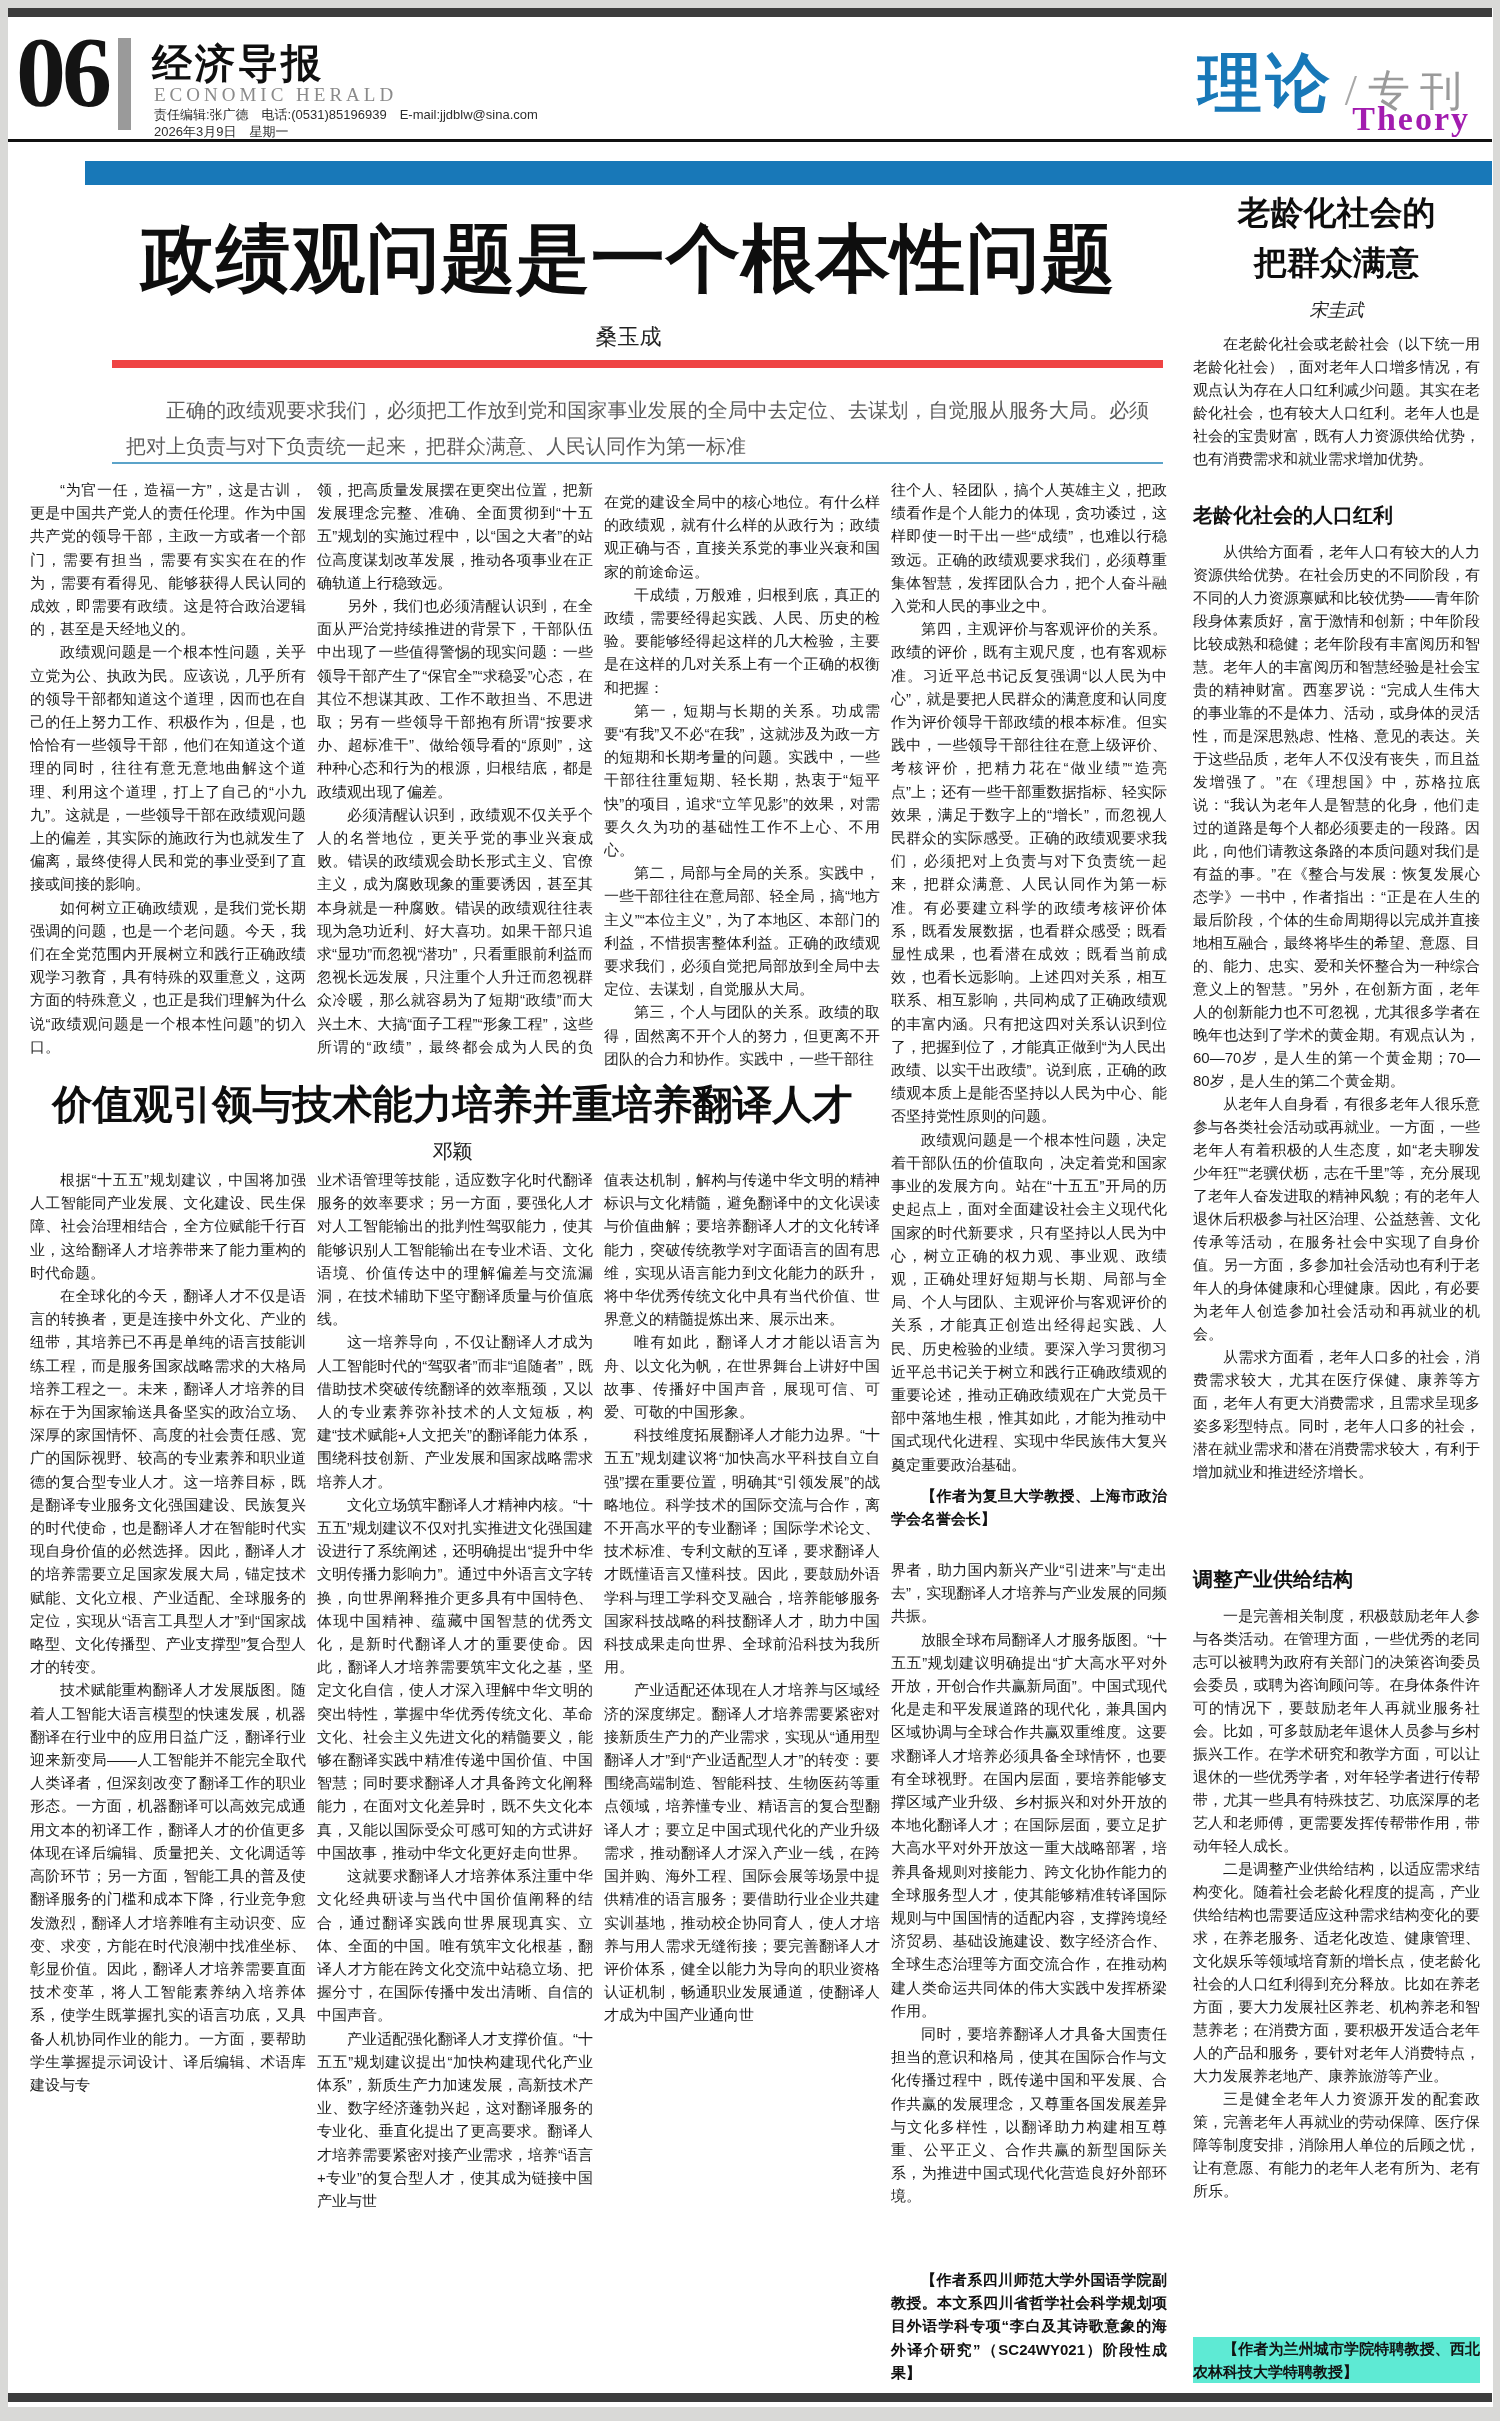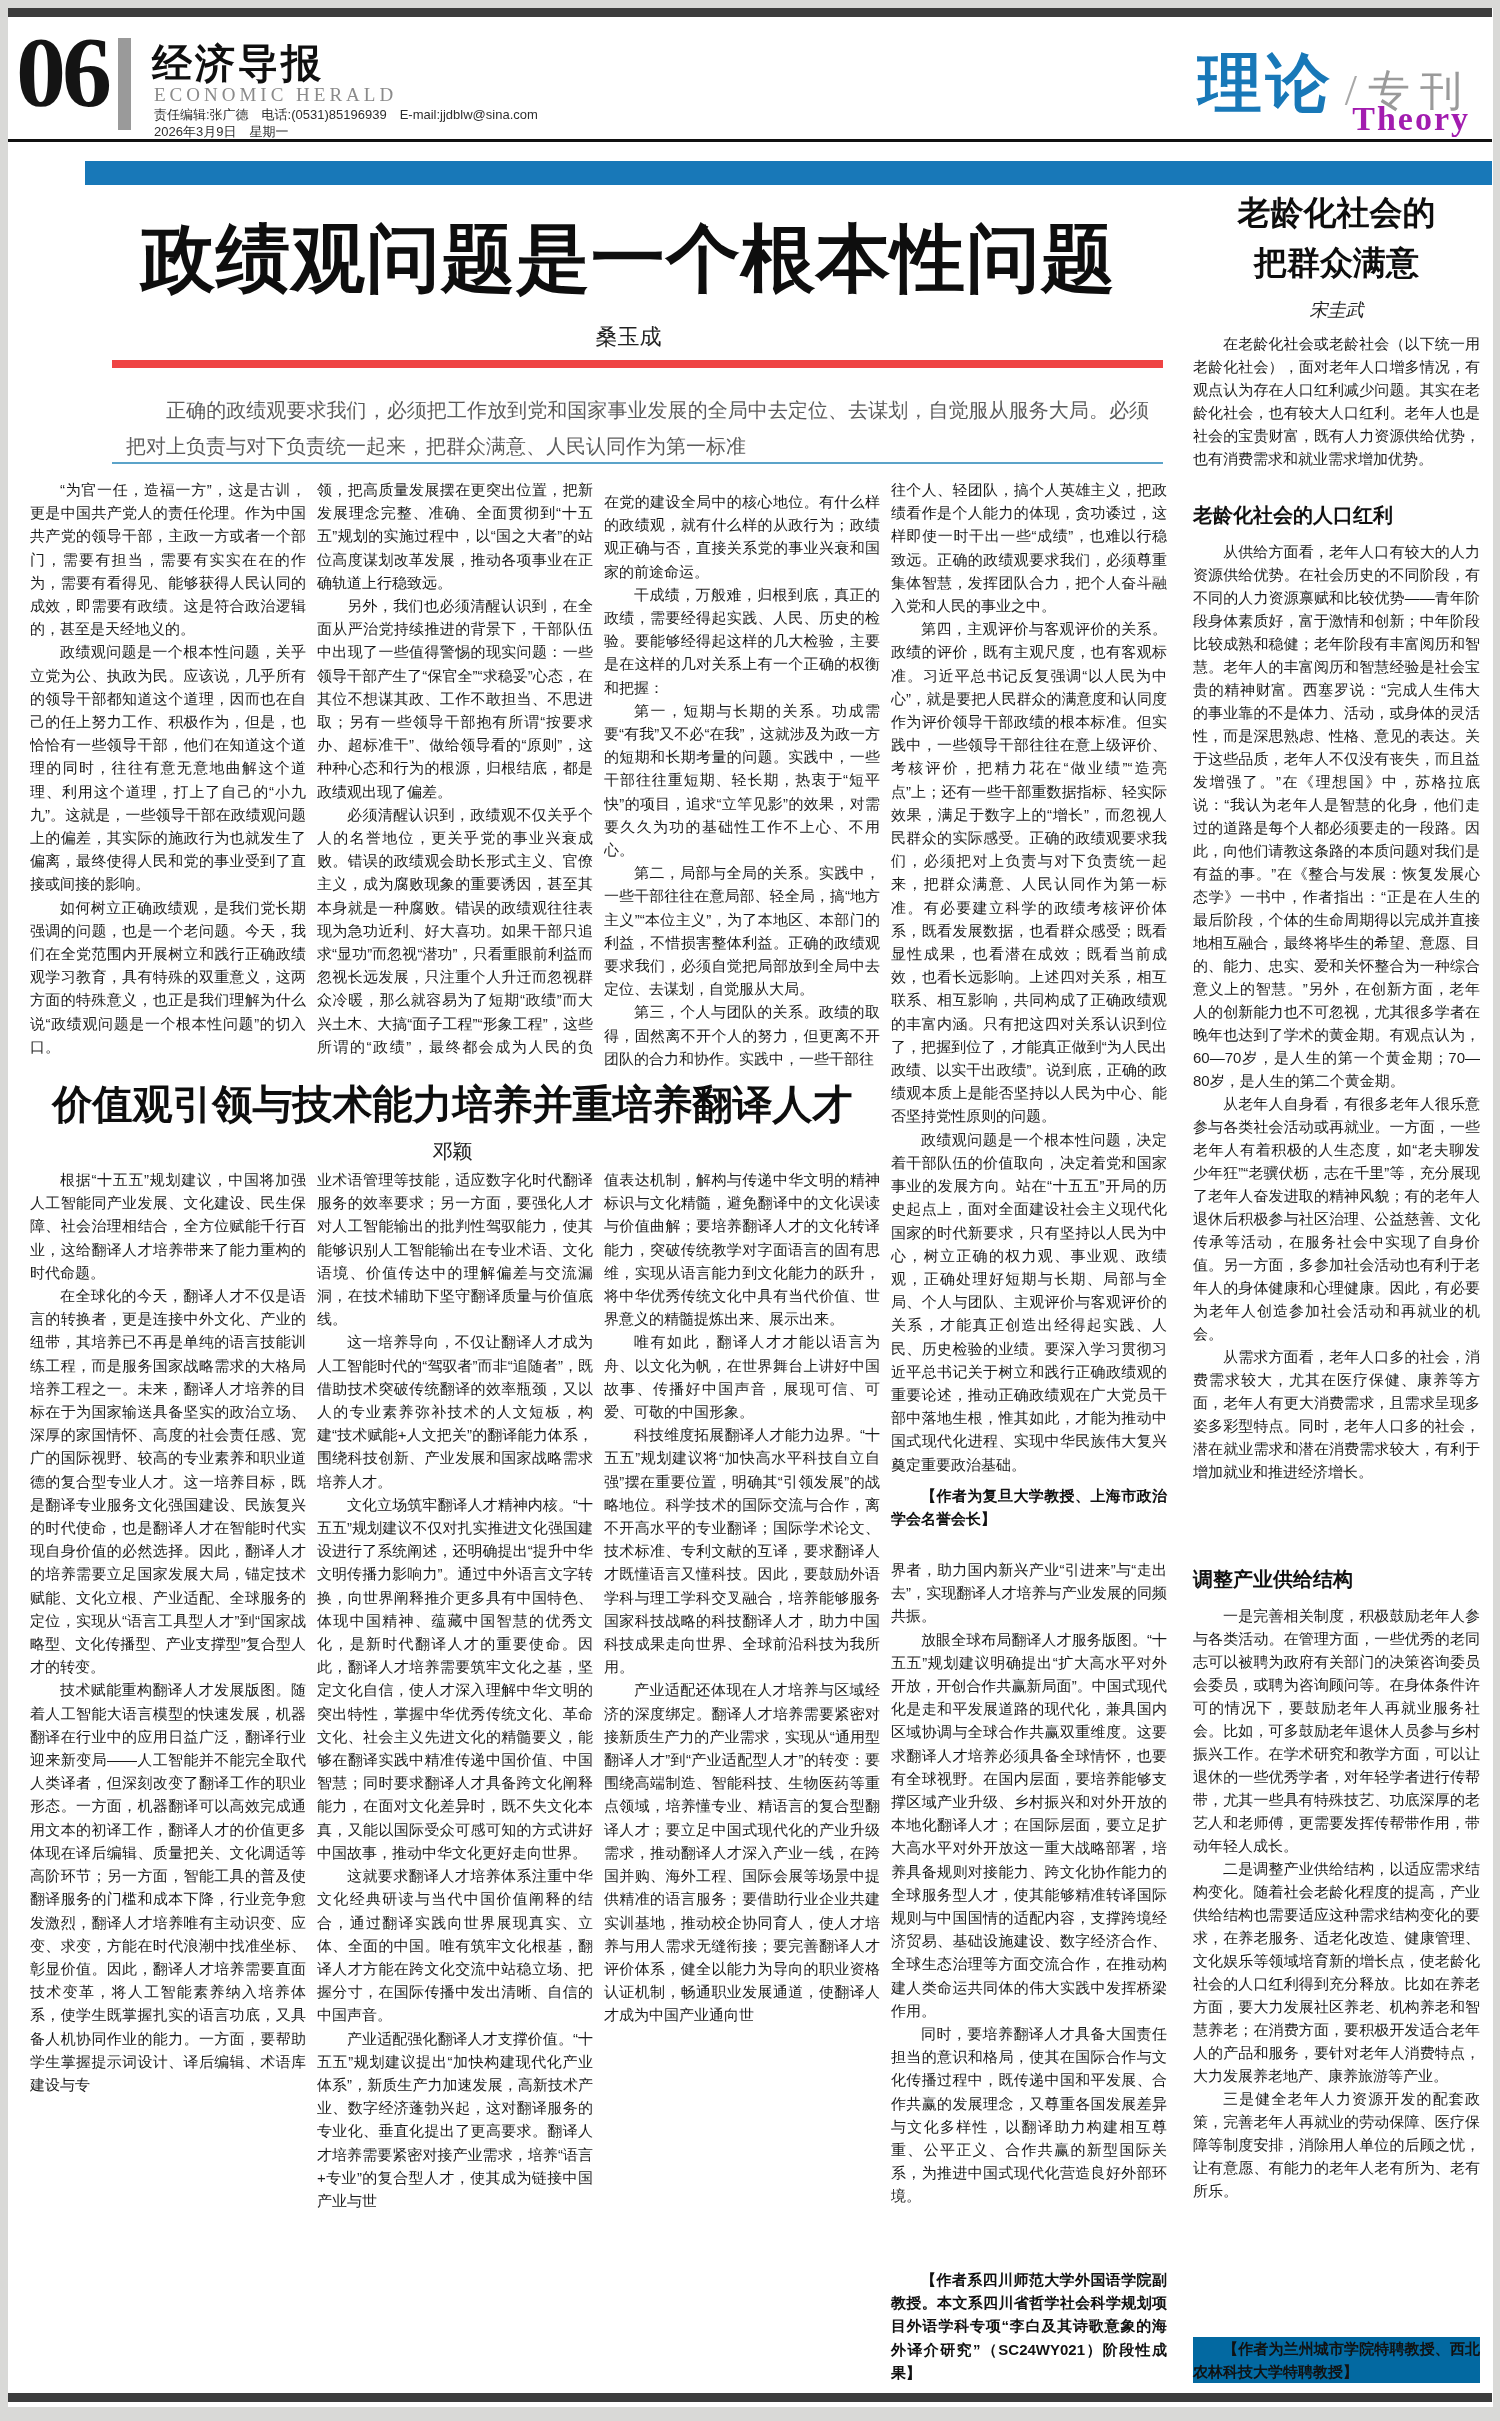--- a/index.html
+++ b/index.html
@@ -31,21 +31,21 @@
   .attr{position:absolute;width:276px;font-size:15px;line-height:23.2px;font-weight:bold;color:#111;background:#fff;text-align:justify;text-indent:2em;z-index:3;}
   
   #bottom-title{position:absolute;left:30px;width:845px;top:1083px;text-align:center;font-size:40px;font-weight:900;color:#0e0e0e;line-height:1.1;}
   #bottom-author{position:absolute;left:30px;width:845px;top:1138px;text-align:center;font-size:20px;color:#222;}
   
   #sb-title{position:absolute;left:1193px;width:287px;top:188px;text-align:center;font-size:33px;font-weight:900;color:#0e0e0e;line-height:50px;}
   #sb-author{position:absolute;left:1193px;width:287px;top:298px;text-align:center;font-size:18px;color:#222;font-style:italic;}
   .sb-col{position:absolute;left:1193px;width:287px;overflow:hidden;font-size:15px;line-height:23px;color:#1c1c1c;text-align:justify;}
   .sb-col p{margin:0;text-indent:2em;}
   .sb-subhead{position:absolute;left:1193px;width:287px;font-size:20px;font-weight:bold;color:#111;}
-  #sb-attr{position:absolute;left:1193px;width:287px;top:2337px;font-size:15px;line-height:23px;font-weight:bold;color:#111;background:#0369a1;text-align:justify;text-indent:2em;z-index:3;}
+  #sb-attr{position:absolute;left:1193px;width:287px;top:2337px;font-size:15px;line-height:23px;font-weight:bold;color:#111;background:#5eead4;text-align:justify;text-indent:2em;z-index:3;}
 </style>
 </head>
 <body>
 
 <div id="page">
 
   <div class="edge" style="left:0;top:0;width:8px;height:2421px;"></div>
   <div class="edge" style="right:0;top:0;width:7px;height:2421px;"></div>
   <div class="edge" style="left:0;top:0;width:1500px;height:8px;"></div>
   <div class="edge" style="left:0;bottom:0;width:1500px;height:14px;"></div>

